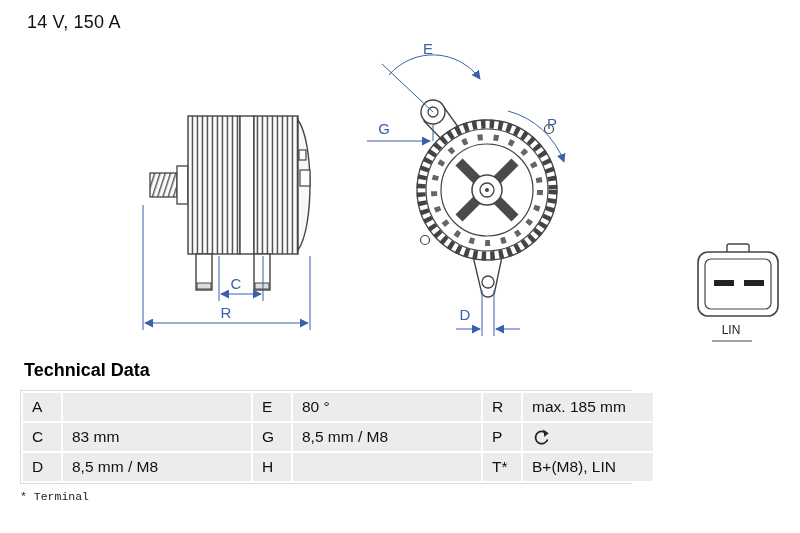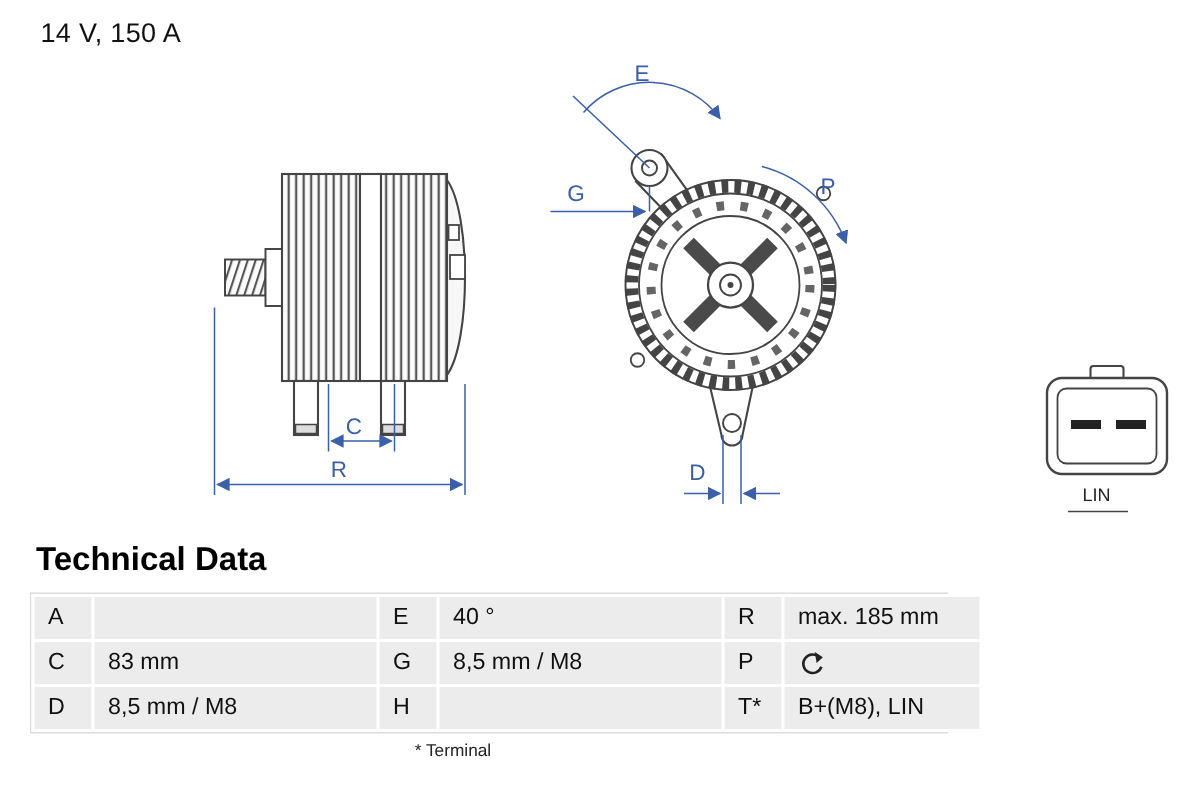--- a/index.html
+++ b/index.html
@@ -8,33 +8,33 @@
     position:relative; width:800px; height:523px; background:#fff; overflow:hidden;
     font-family:"Liberation Sans", sans-serif; color:#111;
   }
   .title { position:absolute; left:27px; top:12px; font-size:18px; letter-spacing:.2px; }
   svg.diagram { position:absolute; left:0; top:0; }
   svg text { font-family:"Liberation Sans", sans-serif; }
   .dim-label { fill:#3b5fa8; font-size:15px; }
   .conn-label { fill:#222; font-size:12px; }
 
   .tech { position:absolute; left:20px; top:360px; width:612px; }
-  .tech-heading { font-size:22px; font-weight:bold; margin:0 0 9px 4px; color:#000; }
+  .tech-heading { font-size:18px; font-weight:bold; margin:0 0 9px 4px; color:#000; }
   .table-wrap { border:1px solid #dcdcdc; background:#fff; }
   table.specs { border-collapse:collapse; width:100%; table-layout:fixed; }
   table.specs td {
     background:#ececec; border:2px solid #fff; padding:4px 9px;
     font-size:15.5px; height:30px; vertical-align:middle; color:#111;
   }
   td.lbl { width:40px; }
   td.v1 { width:190px; }
   td.v2 { width:190px; }
   td.v3 { width:132px;margin-left:24px; }
   .rot-icon { display:inline-block; vertical-align:middle; }
-  .footnote { text-align:center; padding-right:48px; font-size:11.5px; margin-top:6px; color:#222; }
+  .footnote { text-align:left; padding-right:48px; font-size:11.5px; margin-top:6px; color:#222;font-family:Liberation Mono, monospace; }
 </style>
 </head>
 <body>
 
 <div class="page">
 
   <div class="title">14 V, 150 A</div>
 
   <svg class="diagram" width="800" height="358" viewBox="0 0 800 358">
     <defs>
@@ -138,21 +138,21 @@
 
   <div class="tech">
     <div class="tech-heading">Technical Data</div>
     <div class="table-wrap">
       <table class="specs">
         <tbody>
             <tr>
           <td class="lbl">A</td>
           <td class="v1"></td>
           <td class="lbl">E</td>
-          <td class="v2">40 °</td>
+          <td class="v2">80 °</td>
           <td class="lbl">R</td>
           <td class="v3">max. 185 mm</td>
         </tr>
         <tr>
           <td class="lbl">C</td>
           <td class="v1">83 mm</td>
           <td class="lbl">G</td>
           <td class="v2">8,5 mm / M8</td>
           <td class="lbl">P</td>
           <td class="v3">

